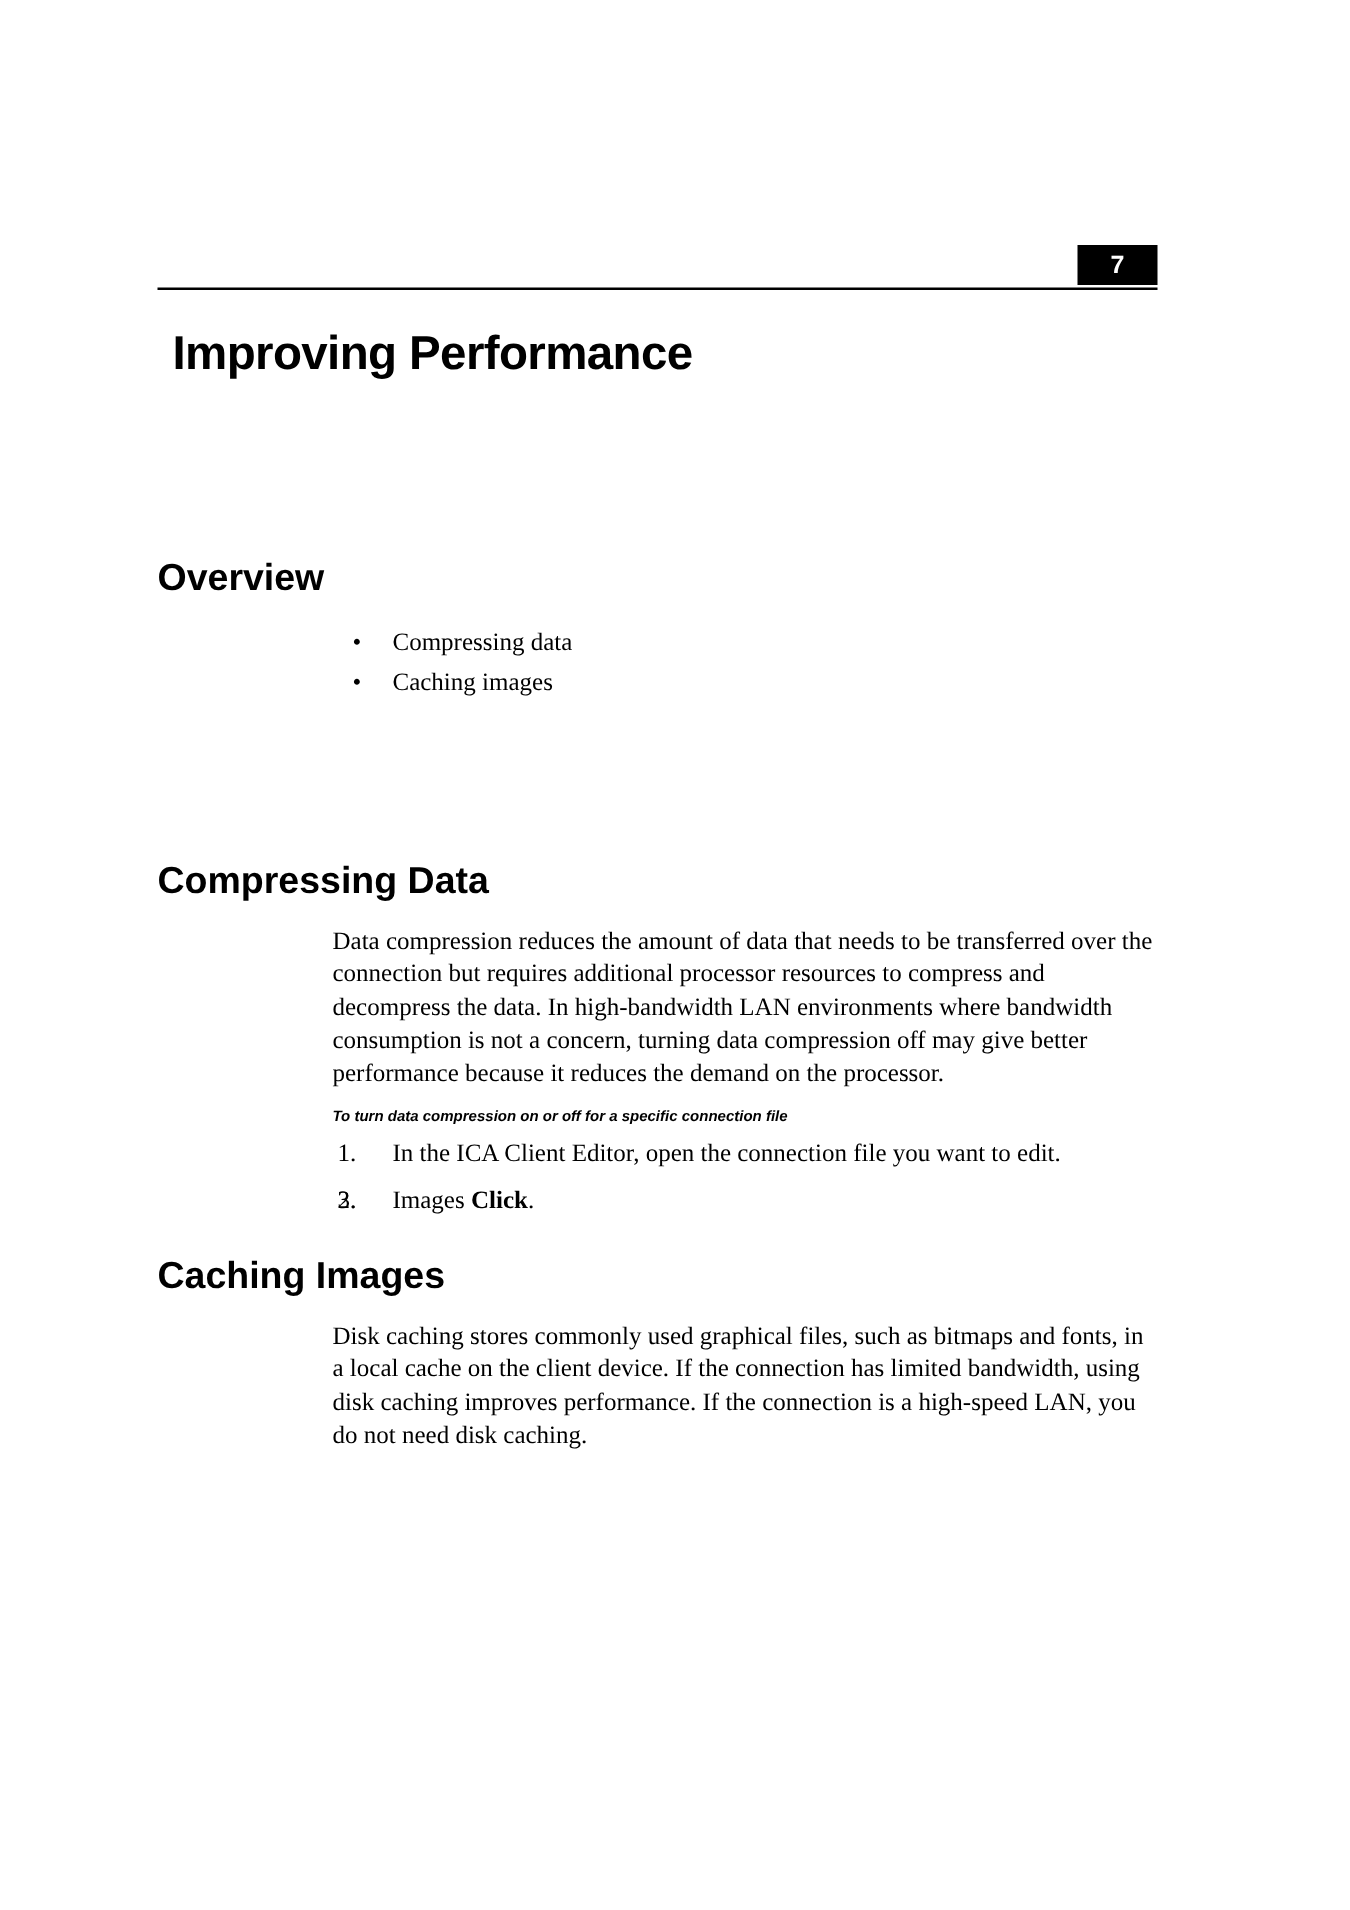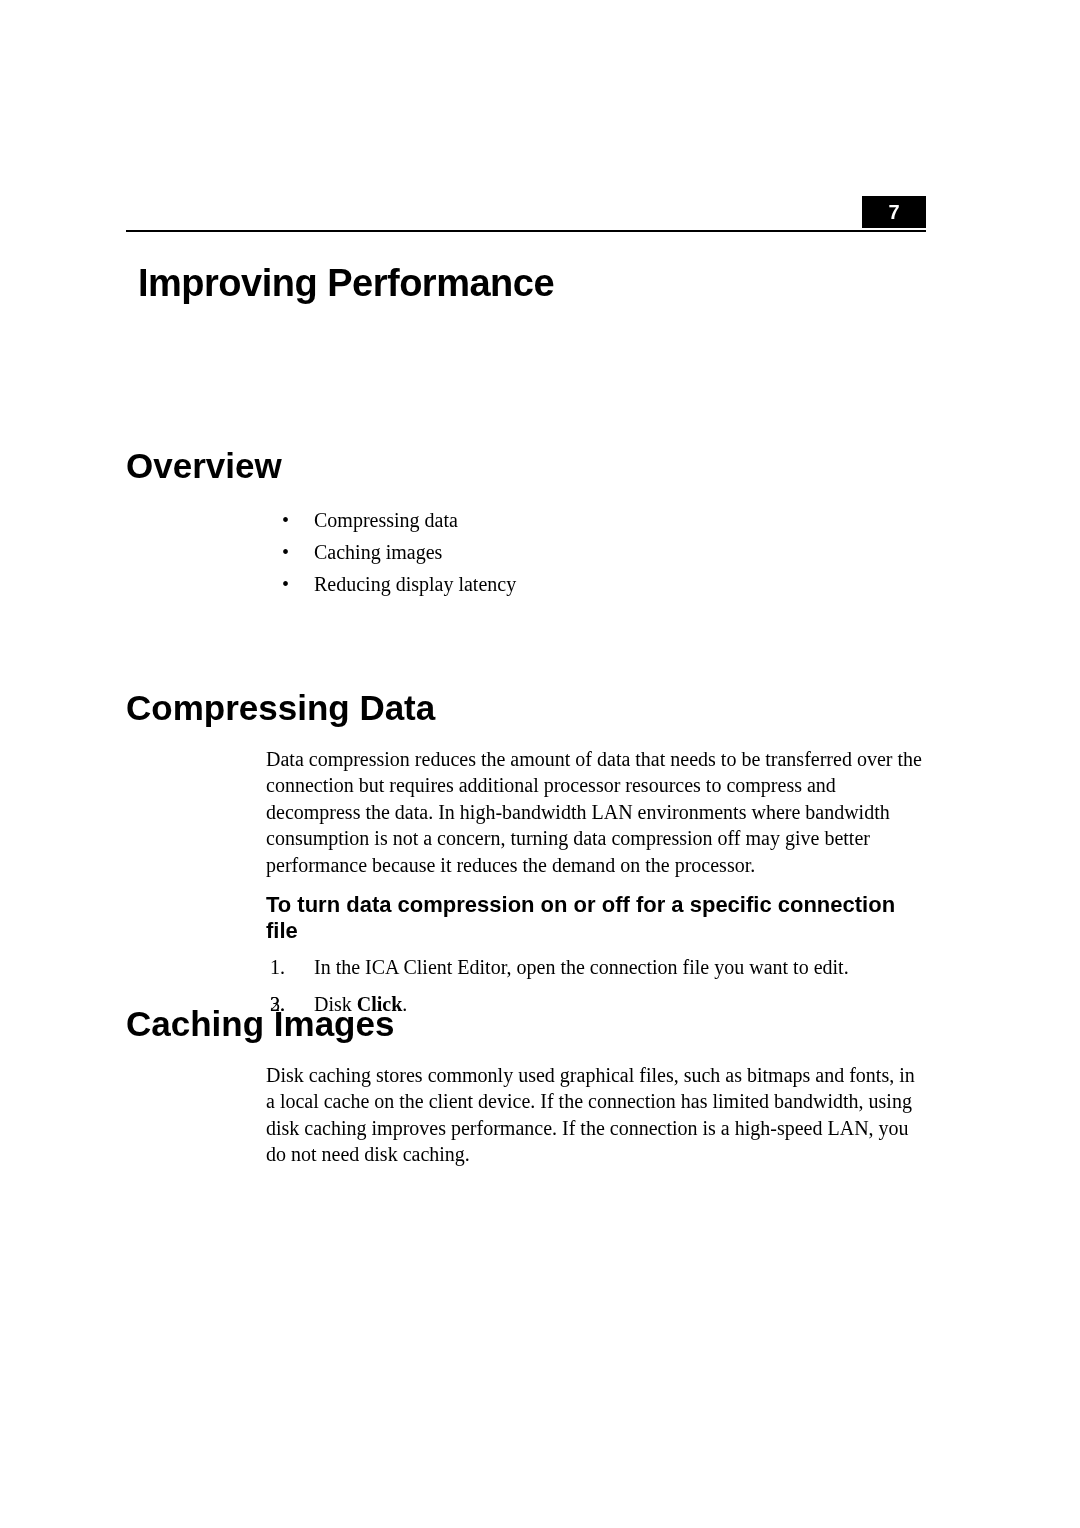--- a/index.html
+++ b/index.html
@@ -47,21 +47,21 @@
     letter-spacing: -0.5px;
   }
   .section {
     position: absolute;
     left: 0;
     width: 800px;
   }
   .h2 {
     font-family: Arial, Helvetica, sans-serif;
     font-weight: 700;
-    font-size: 35px;
+    font-size: 30px;
     margin-bottom: 18px;
   }
   .body-col {
     margin-left: 140px;
     width: 660px;
   }
   .para {
     font-size: 20px;
     line-height: 1.32;
     margin-bottom: 10px;
@@ -80,22 +80,23 @@
   .bullets li::before {
     content: "•";
     position: absolute;
     left: 16px;
     top: 0;
     font-size: 20px;
   }
   .subhead {
     font-family: Arial, Helvetica, sans-serif;
     font-weight: 700;
-    font-size: 22px;
+    font-size: 12px;
     margin: 14px 0 10px 0;
+    font-style: italic;
   }
   .numlist {
     list-style: none;
     padding: 0;
     margin: 0;
     counter-reset: step;
   }
   .numlist li {
     position: relative;
     padding-left: 48px;
@@ -123,41 +124,40 @@
   <div class="rule"></div>
 
   <div class="h1">Improving Performance</div>
 
   <div class="section" id="sec-overview">
     <div class="h2">Overview</div>
     <div class="body-col">
       <ul class="bullets">
         <li>Compressing data</li>
         <li>Caching images</li>
-        <li>Reducing display latency</li>
       </ul>
     </div>
   </div>
 
   <div class="section" id="sec-compress">
     <div class="h2">Compressing Data</div>
     <div class="body-col">
       <p class="para">Data compression reduces the amount of data that needs to be transferred over the connection but requires additional processor resources to compress and decompress the data. In high-bandwidth LAN environments where bandwidth consumption is not a concern, turning data compression off may give better performance because it reduces the demand on the processor.</p>
       <p class="subhead">To turn data compression on or off for a specific connection file</p>
       <ol class="numlist">
         <li>
           <span class="num">1.</span>
           <span>In the ICA Client Editor, open the connection file you want to edit.</span>
         </li>
         <li>
           <span class="num">2.</span>
         </li>
         <li>
           <span class="num">3.</span>
-          <span><span>Disk </span><span class="b">Click</span><span>.</span></span>
+          <span><span>Images </span><span class="b">Click</span><span>.</span></span>
         </li>
       </ol>
     </div>
   </div>
 
   <div class="section" id="sec-caching">
     <div class="h2">Caching Images</div>
     <div class="body-col">
       <p class="para">Disk caching stores commonly used graphical files, such as bitmaps and fonts, in a local cache on the client device. If the connection has limited bandwidth, using disk caching improves performance. If the connection is a high-speed LAN, you do not need disk caching.</p>
     </div>

